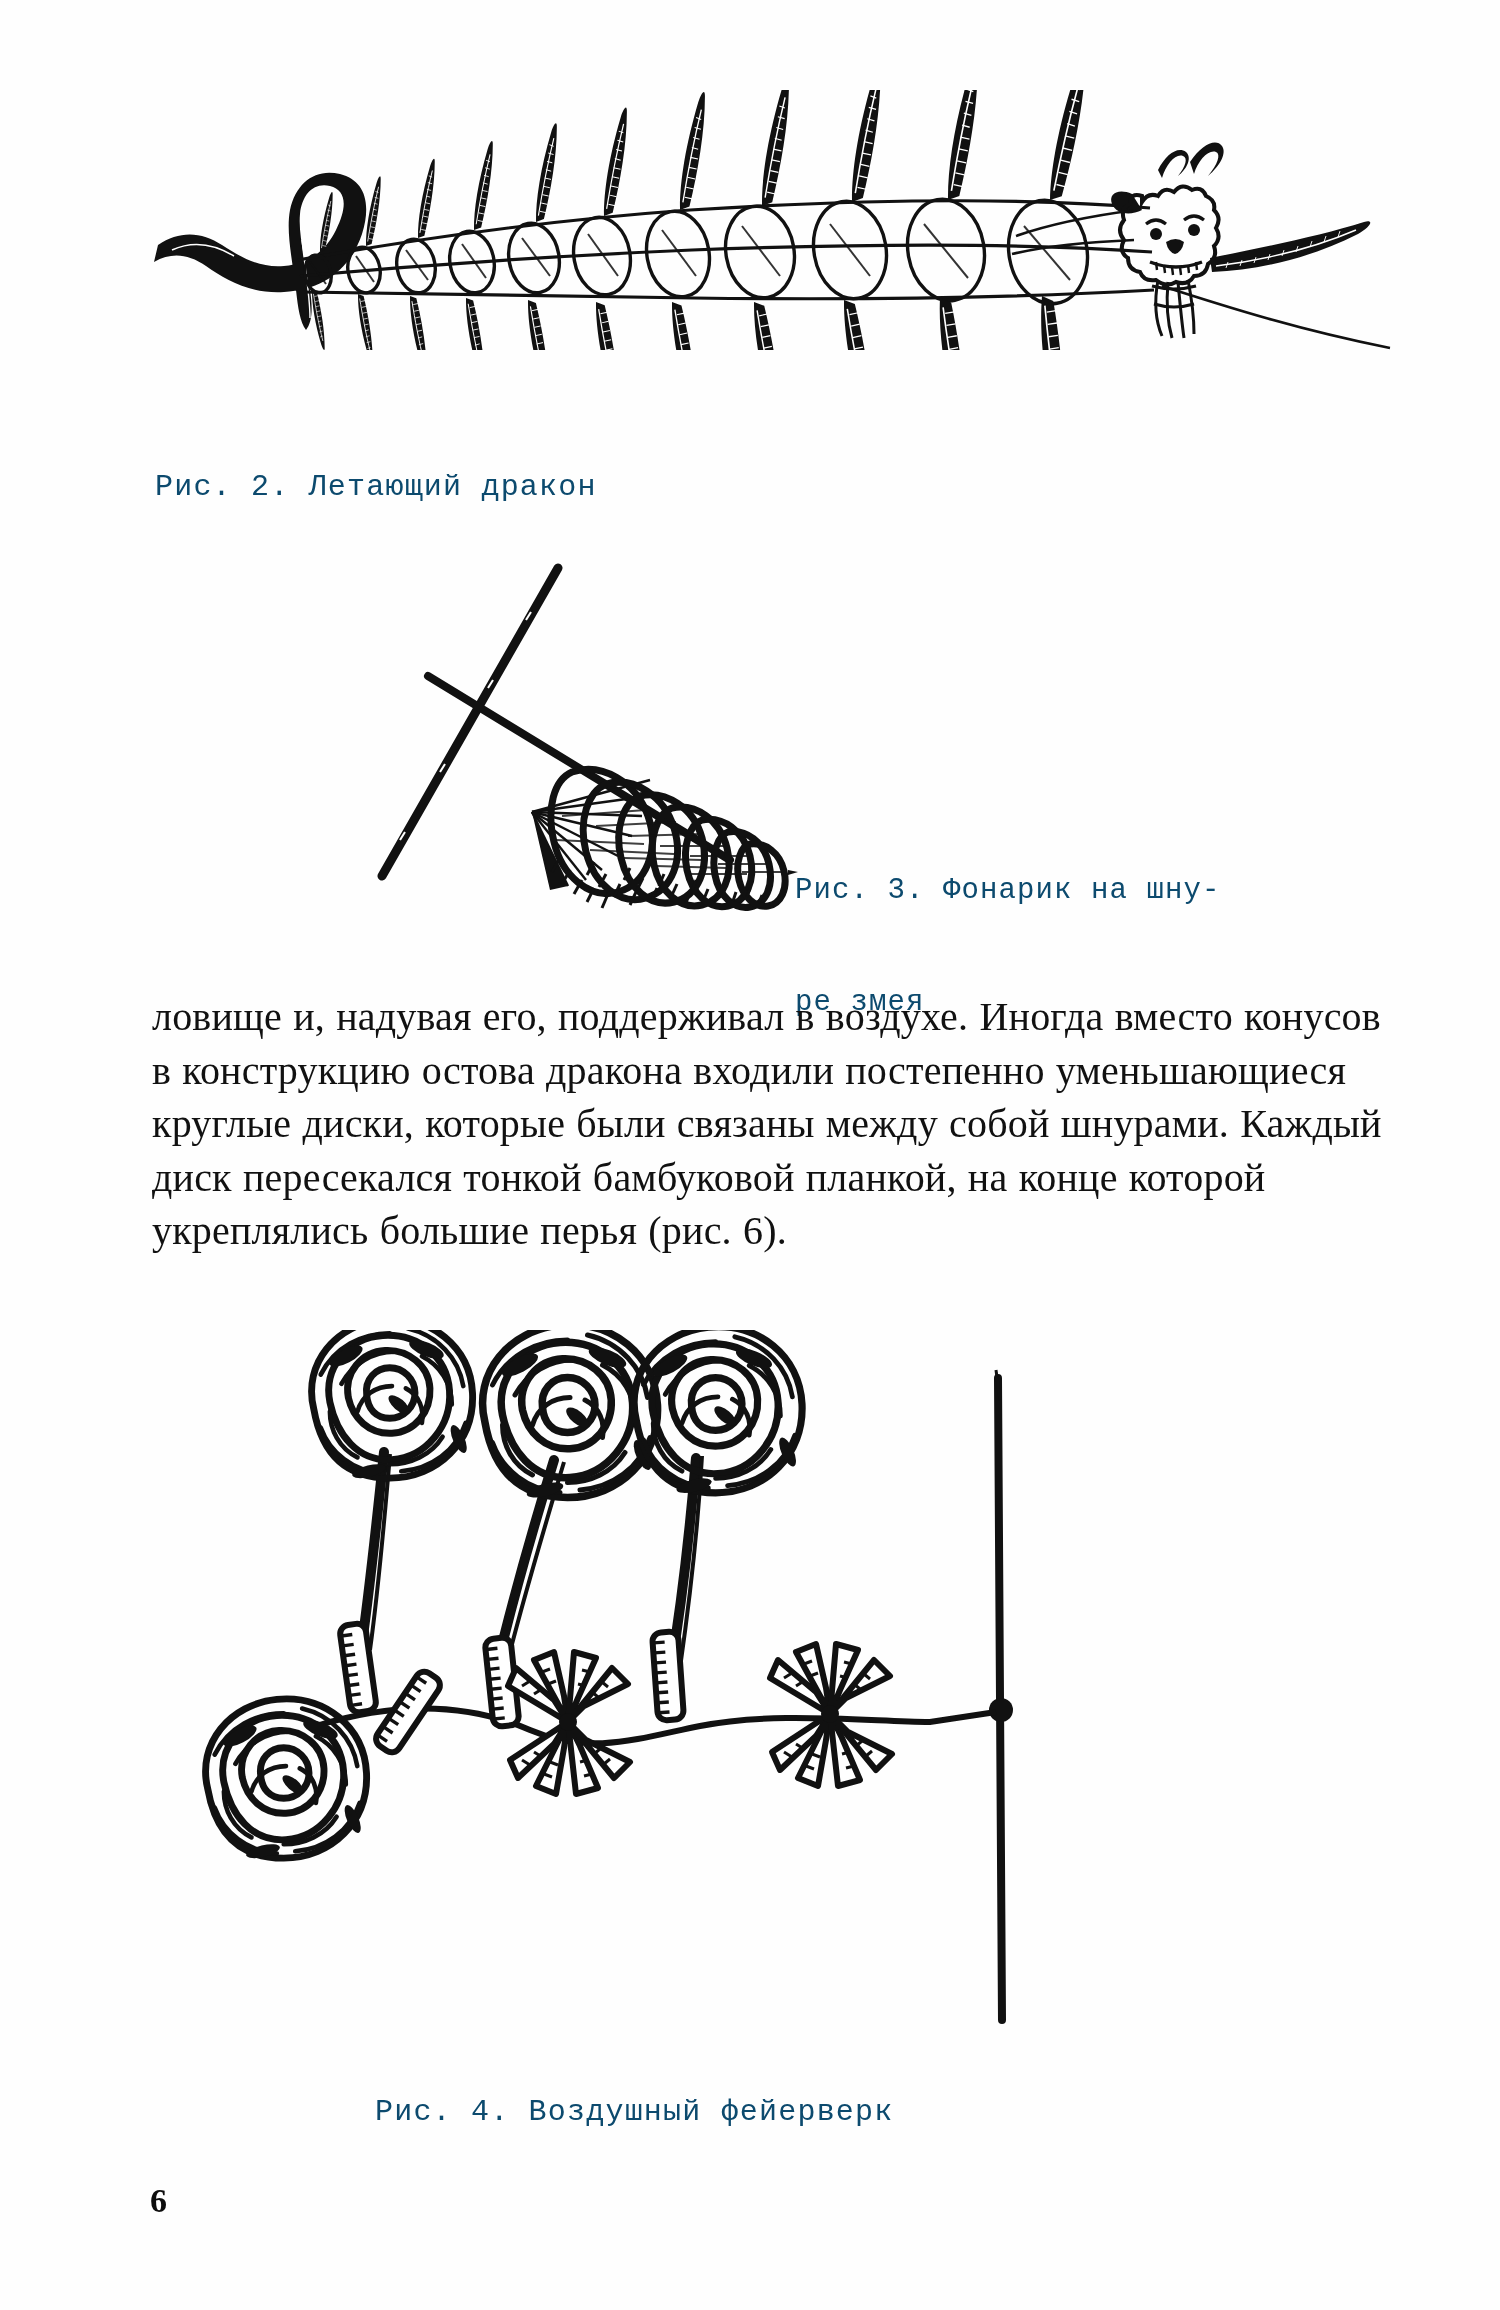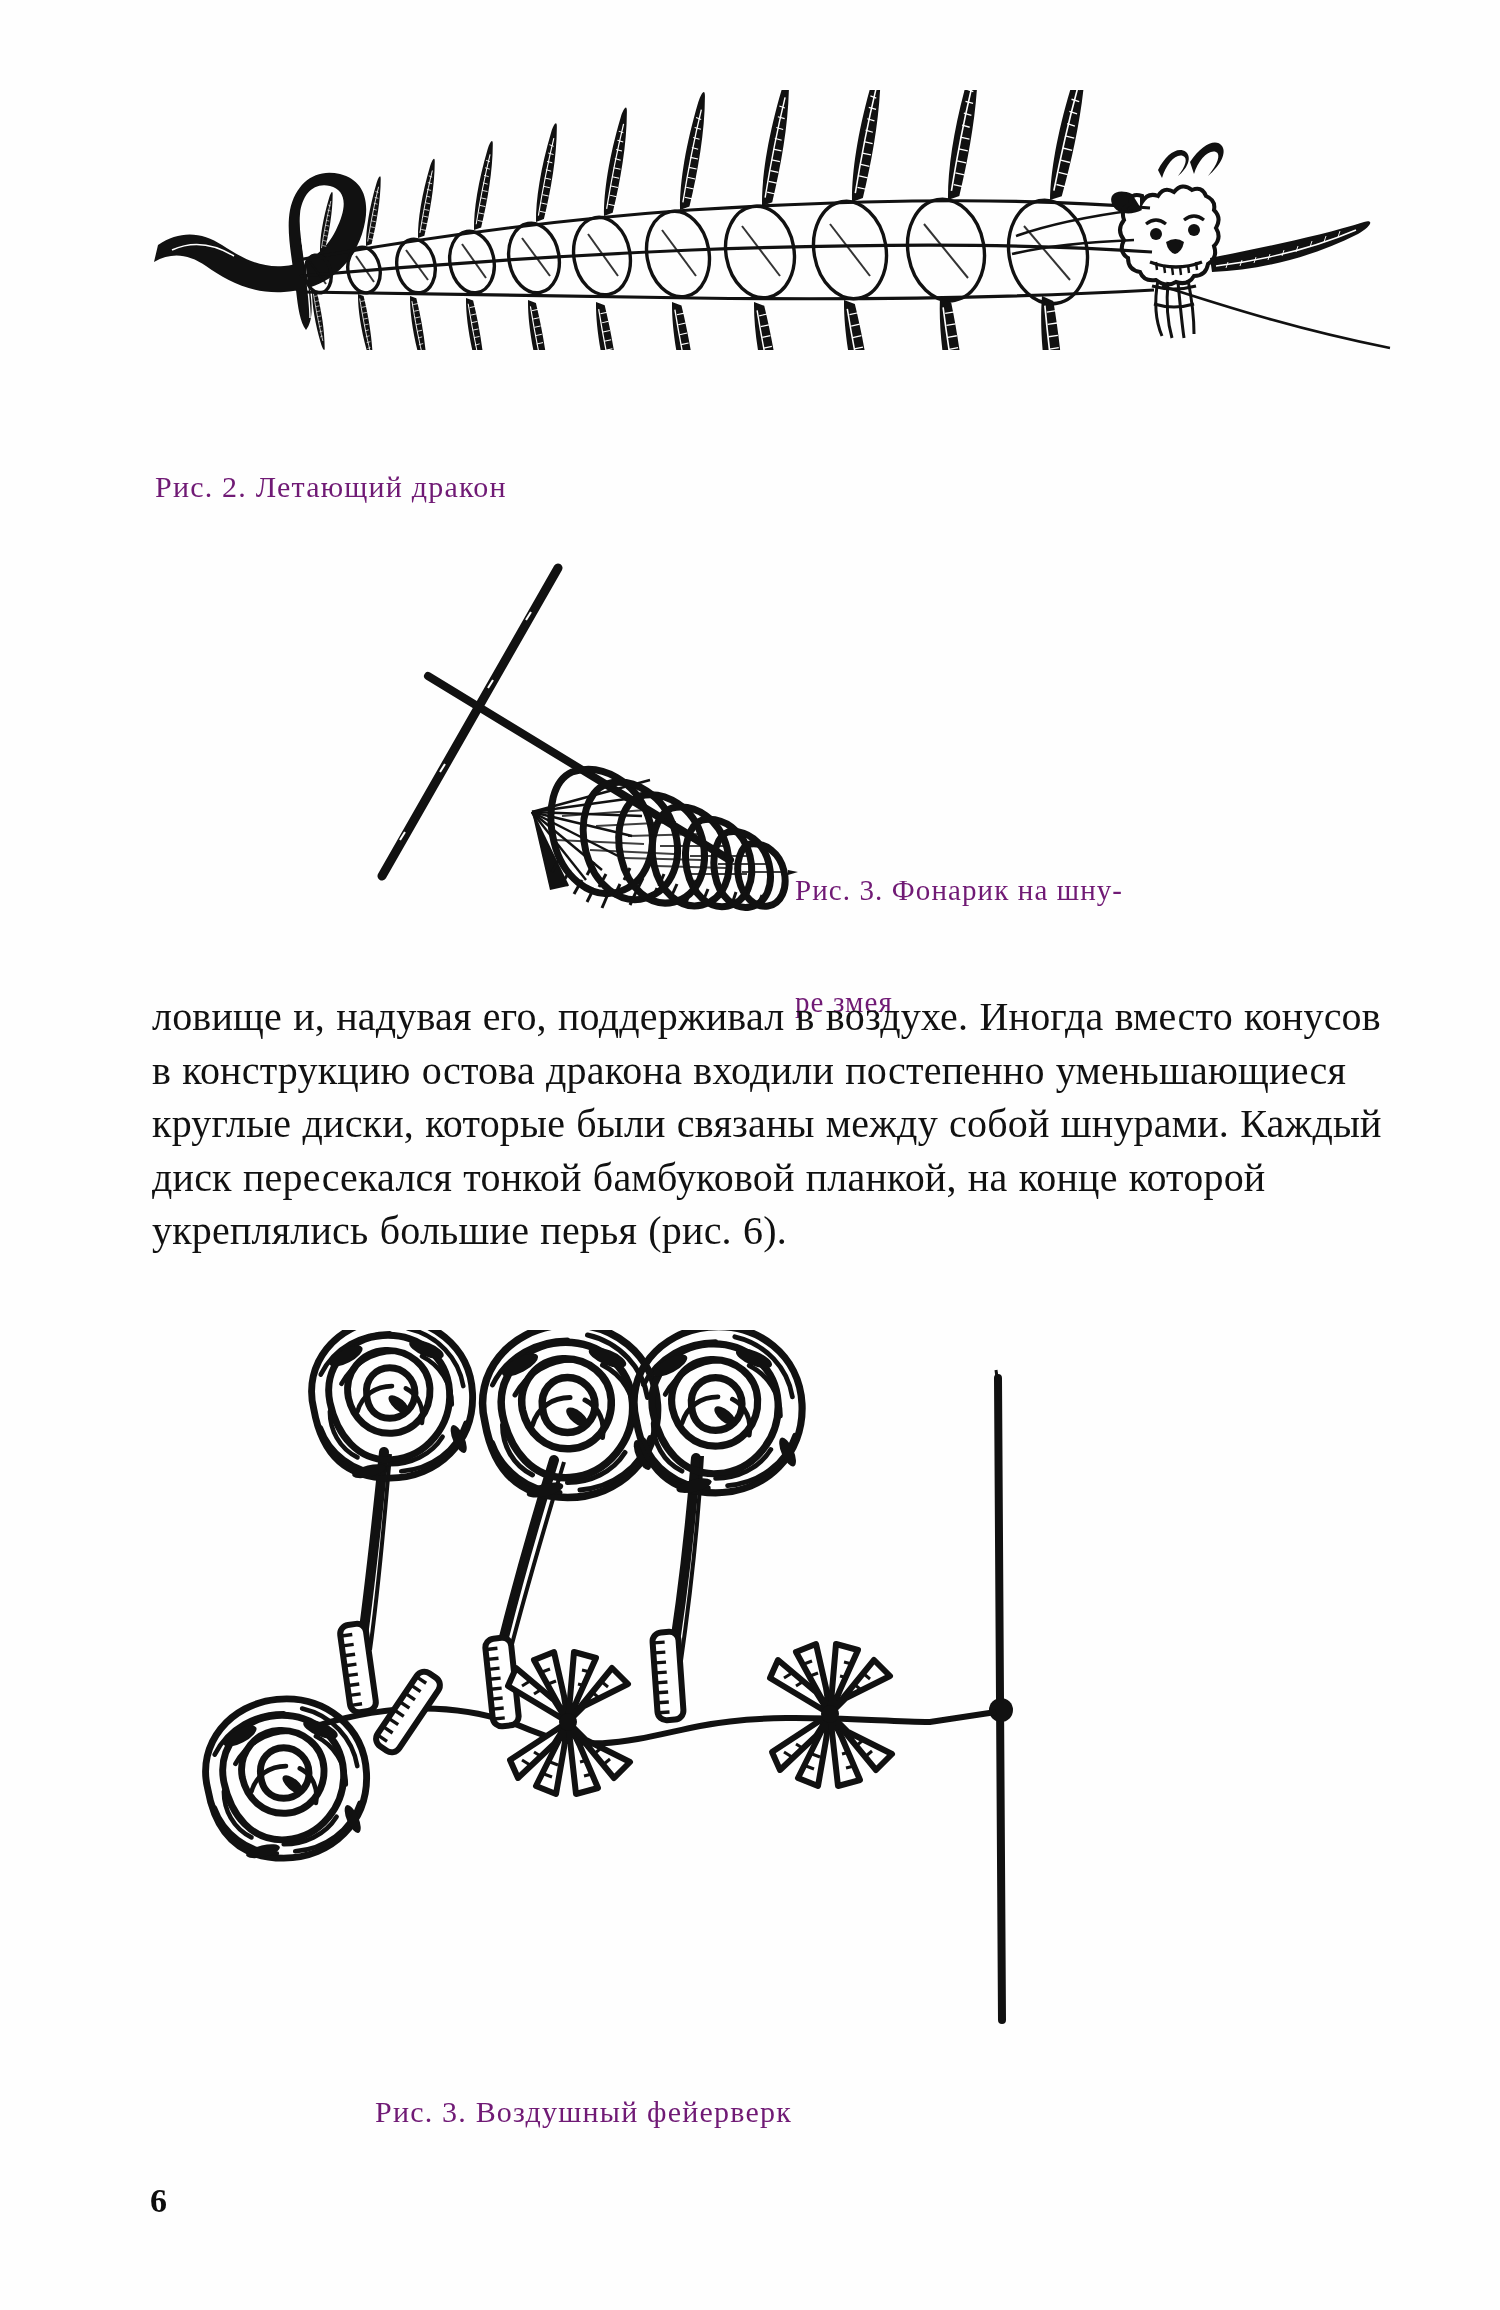--- a/index.html
+++ b/index.html
@@ -13,24 +13,24 @@
   .page{
     position:absolute;inset:0;
     background:#fefefe;
   }
 
   
   #fig-dragon{position:absolute;left:150px;top:90px;width:1260px;height:260px;}
   #fig-dragon svg{display:block;width:100%;height:100%;}
 
   .cap{
-    font-family:Liberation Serif, serif;
+    font-family:Liberation Mono, monospace;
     font-size:30px;
     letter-spacing:1.2px;
-    color:#701a75;
+    color:#0c4a6e;
     white-space:pre;
   }
   #cap-dragon{position:absolute;left:155px;top:470px;}
 
   
   #fig-lantern{position:absolute;left:250px;top:540px;width:560px;height:400px;}
   #fig-lantern svg{display:block;width:100%;height:100%;}
   #cap-lantern{
     position:absolute;left:795px;top:798px;
     font-size:29px;line-height:1.28;letter-spacing:1.1px;
@@ -467,17 +467,17 @@
 
       <g>
         <use href="#tassel" transform="translate(398,392) scale(1.0)"></use>
       </g>
       <g>
         <use href="#tassel" transform="translate(660,384) scale(1.0)"></use>
       </g>
     </svg>
   </div>
 
-  <div id="cap-fireworks" class="cap">Рис. 3. Воздушный фейерверк</div>
+  <div id="cap-fireworks" class="cap">Рис. 4. Воздушный фейерверк</div>
 
   <div id="folio">6</div>
 
 </div>
 
 </body></html>

